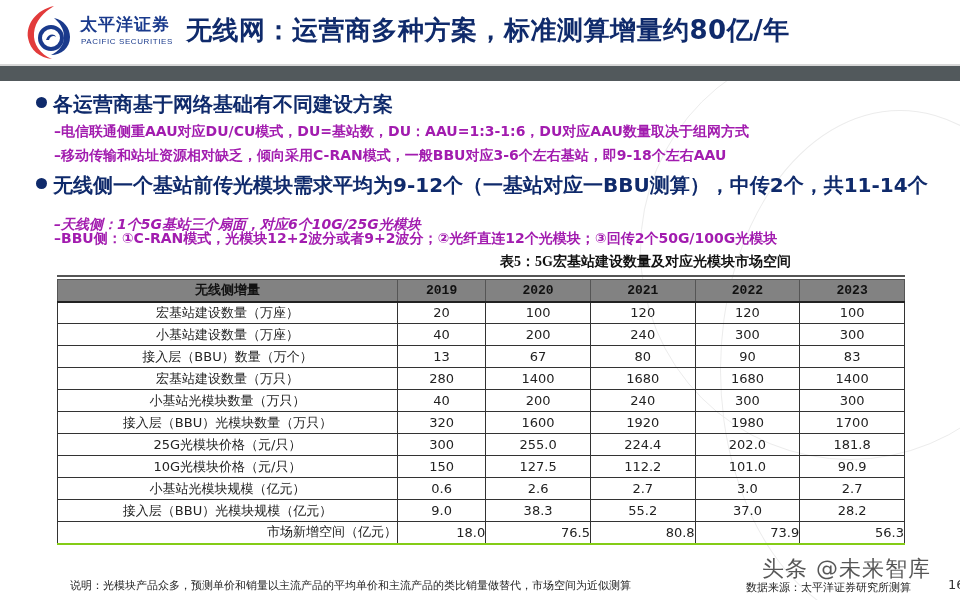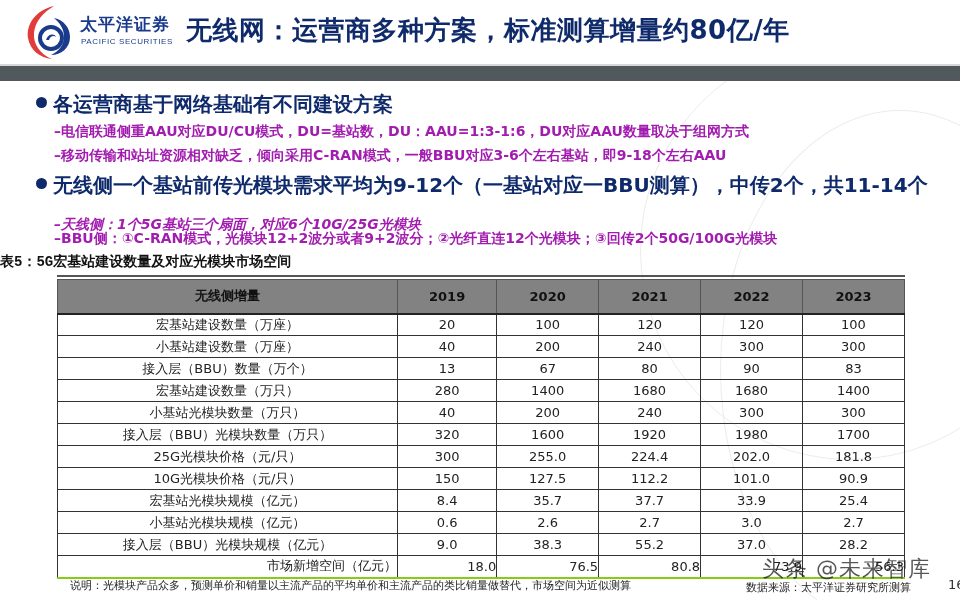--- a/index.html
+++ b/index.html
@@ -16,25 +16,25 @@
   .page-title { position: absolute; left: 186px; top: 13px; font-size: 26px; font-weight: bold; color: #0f2a6b; white-space: nowrap; letter-spacing: 0.5px; }
 
   .title-rule { position: absolute; left: 0; top: 64px; width: 960px; height: 2px; background: #d8d8d8; }
   .band { position: absolute; left: 0; top: 66px; width: 960px; height: 15px; background: #52595c; }
 
   .content { position: absolute; left: 0; top: 88px; width: 960px; }
   .bullet { position: absolute; left: 36px; font-size: 20px; font-weight: bold; color: #0f2a6b; white-space: nowrap; }
   .bullet .dot { display: inline-block; width: 11px; height: 11px; border-radius: 50%; background: #0f2a6b; margin-right: 6px; vertical-align: 3px; }
   .sub { position: absolute; left: 54px; font-size: 14px; font-weight: bold; color: #a21caf; white-space: nowrap; }
 
-  .table-caption { position: absolute; left: 0; width: 791px; text-align: left; top: 253px; font-size: 14px; font-weight: bold; color: #111; font-family: Liberation Mono, monospace; }
+  .table-caption { position: absolute; left: 0; width: 791px; text-align: right; top: 253px; font-size: 14px; font-weight: bold; color: #111; font-family: Liberation Serif, serif; }
   .table-topline { position: absolute; left: 57px; top: 275px; width: 848px; height: 2px; background: #555; }
 
   table.data { position: absolute; left: 57px; top: 279px; width: 848px; border-collapse: collapse; font-family: "DejaVu Sans", "Liberation Sans", sans-serif; }
-  table.data th { background: #828282; color: #111; font-weight: bold; font-size: 13px; height: 34px; border: 1px solid #555; border-bottom: 2px solid #222; text-align: center; }
+  table.data th { background: #828282; color: #111; font-weight: bold; font-size: 13px; height: 22px; border: 1px solid #555; border-bottom: 2px solid #222; text-align: center; font-family: Liberation Mono, monospace; }
   table.data td { color: #222; font-size: 13px; height: 22px; border: 1px solid #333; text-align: center; padding: 0; }
   table.data td:first-child { width: 340px; }
   table.data th:first-child { width: 340px; }
   table.data tr:last-child td { border-bottom: 2px solid #84cc16; text-align: right; }
 
   .footnote { position: absolute; left: 70px; top: 578px; font-size: 11px; color: #222; white-space: nowrap; }
   .source { position: absolute; left: 746px; top: 580px; font-size: 11px; color: #222; white-space: nowrap; }
   .page-num { position: absolute; left: 940px; top: 577px; font-size: 13px; color: #333; margin-left: 8px; }
 
   .watermark { position: absolute; left: 762px; top: 554px; font-size: 22px; color: rgba(30,30,30,0.75); white-space: nowrap; letter-spacing: 1px; font-weight: normal; pointer-events: none; text-align: right; }
@@ -148,28 +148,20 @@
     </tr>
     <tr>
       <td>10G光模块价格（元/只）</td>
       <td>150</td>
       <td>127.5</td>
       <td>112.2</td>
       <td>101.0</td>
       <td>90.9</td>
     </tr>
     <tr>
-      <td>宏基站光模块规模（亿元）</td>
-      <td>8.4</td>
-      <td>35.7</td>
-      <td>37.7</td>
-      <td>33.9</td>
-      <td>25.4</td>
-    </tr>
-    <tr>
       <td>小基站光模块规模（亿元）</td>
       <td>0.6</td>
       <td>2.6</td>
       <td>2.7</td>
       <td>3.0</td>
       <td>2.7</td>
     </tr>
     <tr>
       <td>接入层（BBU）光模块规模（亿元）</td>
       <td>9.0</td>

